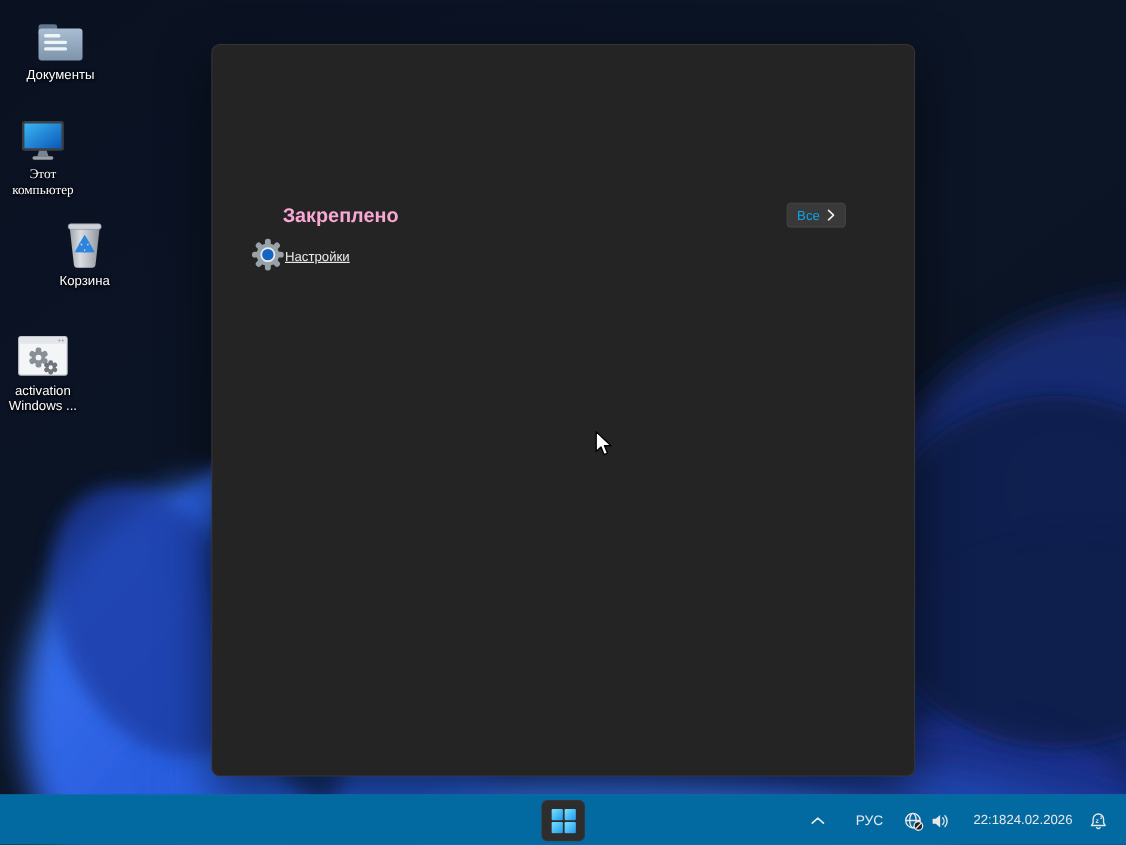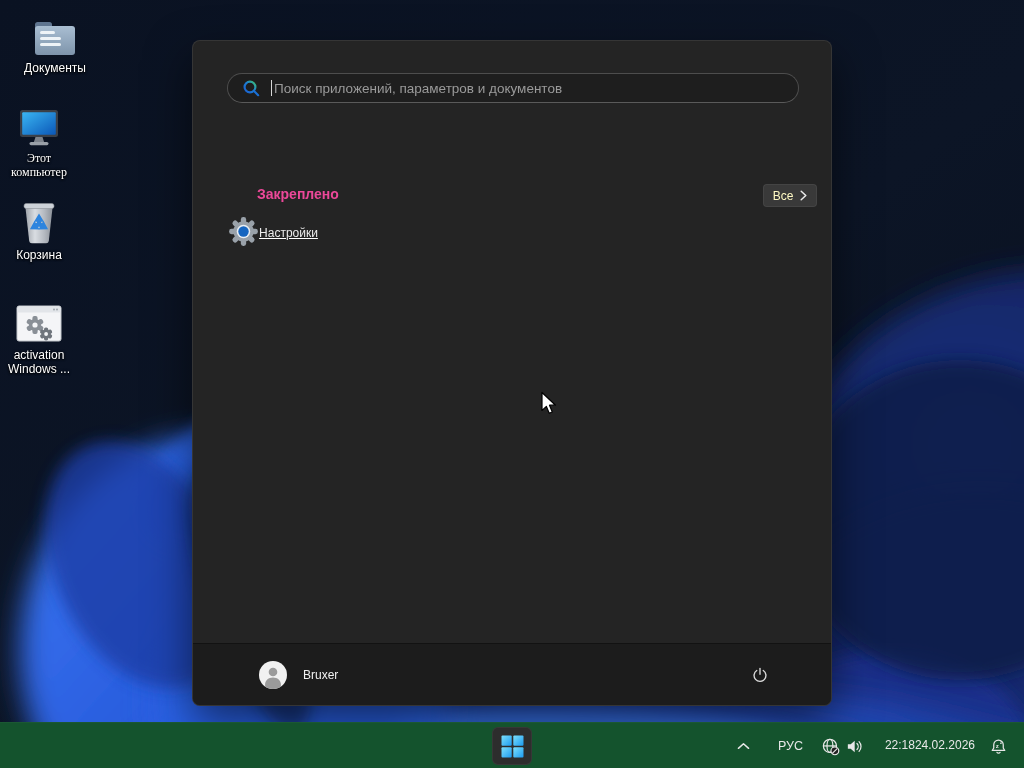--- a/index.html
+++ b/index.html
@@ -26,47 +26,47 @@
     background:#242424; border:1px solid rgba(255,255,255,.08); border-radius:8px;
     box-shadow:0 18px 45px rgba(0,0,0,.55); z-index:3; overflow:hidden;
   }
   .search-box {
     position:absolute; left:34px; top:32px; width:572px; height:30px;
     background:#1e1e1e; border:1px solid #4d4d4d; border-bottom-color:#5a5a5a;
     border-radius:16px; display:flex; align-items:center; padding:0 14px; cursor:text;
   }
   .search-box .caret { width:1px; height:16px; background:#d8d8d8; margin:0 2px 0 10px; }
   .search-box .ph { font-size:13.5px; color:#9a9a9a; white-space:nowrap; }
-  .pinned-header { position:absolute; left:64px; top:145px; font-size:14px; font-weight:700; color:#ec4899; }
+  .pinned-header { position:absolute; left:64px; top:145px; font-size:18px; font-weight:700; color:#f9a8d4; }
   .all-btn {
     position:absolute; left:522px; top:143px; width:54px; height:23px;
     background:#393939; border:1px solid rgba(255,255,255,.06); border-radius:4px;
     display:flex; align-items:center; justify-content:center; gap:7px;
-    font-size:12px; color:#fef9c3; cursor:pointer;margin-left:48px;
+    font-size:12px; color:#0ea5e9; cursor:pointer;
   }
   .pinned-grid { position:absolute; left:34px; top:144px; width:572px; }
   .pin-tile {
     position:absolute; left:0; top:0; width:92px; height:86px;
     display:flex; flex-direction:row; align-items:center; justify-content:center;
     border-radius:4px; cursor:pointer;text-decoration:underline;
   }
   .pin-tile .ic { height:34px; display:flex; align-items:center; justify-content:center; margin-top:6px; }
   .pin-tile .lbl { margin-top:9px; font-size:12px; color:#ebebeb; text-align:center; }
   .menu-footer {
     position:absolute; left:0; bottom:0; width:100%; height:62px;
     background:#1c1c1c; border-top:1px solid rgba(0,0,0,.35);
     display:flex; align-items:center;
   }
   .user-chip { display:flex; align-items:center; gap:16px; margin-left:66px; padding:6px 10px 6px 0; border-radius:4px; cursor:pointer; }
   .user-chip .name { font-size:12px; color:#f0f0f0; }
   .power-btn { position:absolute; right:54px; top:14px; width:34px; height:34px; display:flex; align-items:center; justify-content:center; border-radius:4px; cursor:pointer; }
   
   .taskbar {
     position:absolute; left:0; bottom:0; width:1024px; height:46px;
-    background:#14532d; border-top:1px solid rgba(255,255,255,.03); z-index:4;
+    background:#0369a1; border-top:1px solid rgba(255,255,255,.03); z-index:4;
   }
   .start-btn {
     position:absolute; left:492px; top:4px; width:40px; height:38px;
     background:#2d2d2d; border:1px solid rgba(255,255,255,.05); border-radius:6px;
     display:flex; align-items:center; justify-content:center; cursor:pointer;
   }
   .tray { position:absolute; right:14px; top:0; height:46px; display:flex; align-items:center; }
   .tray .item { display:flex; align-items:center; justify-content:center; color:#e8e8e8; cursor:pointer; border-radius:4px; }
   .tray .lang { font-size:12.5px; padding:4px 6px; margin:0 8px 0 16px; }
   .tray .net-vol { gap:5px; padding:4px 4px; }
@@ -160,21 +160,21 @@
           </defs>
         <rect x="1" y="2" width="38" height="27" rx="2.5" fill="#3b4048"></rect>
         <rect x="3.2" y="4.2" width="33.6" height="22.6" rx="1" fill="url(#scr)"></rect>
         <path d="M16.5 29 h7 l1.6 5 h-10.2 z" fill="#7d838c"></path>
         <rect x="10.5" y="34" width="19" height="3.2" rx="1.6" fill="#9aa0a8"></rect>
       </svg>
     </div>
     <div class="lbl">Этот компьютер</div>
   </div>
 
-  <div class="desk-icon" style="top:199px;">
+  <div class="desk-icon" style="top:199px;margin-left:38px;">
     <div class="ic">
       <svg width="36" height="46" viewBox="0 0 36 46">
         <defs>
           <linearGradient id="bing" x1="0" y1="0" x2="1" y2="0">
             <stop offset="0" stop-color="#9fa4ab"></stop>
               <stop offset=".35" stop-color="#d9dde2"></stop>
             <stop offset=".7" stop-color="#b4b9c0"></stop>
               <stop offset="1" stop-color="#8d929a"></stop>
           </linearGradient>
           <path id="arr" d="M0 -10.5 l5 8.2 h-2.9 v3.6 h-4.2 v-3.6 h-2.9 z"></path>
@@ -213,37 +213,20 @@
         </g>
         <circle cx="30.1" cy="31" r="1.9" fill="#f4f5f7"></circle>
       </svg>
     </div>
     <div class="lbl">activation Windows ...</div>
   </div>
 </div>
 
 <div class="start-menu">
 
-  <div class="search-box">
-    <span style="display:flex;">
-      <svg width="19" height="19" viewBox="0 0 20 20">
-        <defs>
-            <linearGradient id="sg" x1="1" y1="0" x2="0" y2="1">
-          <stop offset="0" stop-color="#3ec46d"></stop>
-              <stop offset=".45" stop-color="#1d7fd4"></stop>
-              <stop offset="1" stop-color="#1a5fd0"></stop>
-            </linearGradient>
-          </defs>
-        <circle cx="8.4" cy="8.4" r="5.7" stroke="url(#sg)" stroke-width="2.3" fill="none"></circle>
-        <line x1="12.9" y1="12.9" x2="17" y2="17" stroke="#1a6fd4" stroke-width="2.3" stroke-linecap="round"></line>
-      </svg>
-    </span>
-    <span class="caret"></span>
-    <span class="ph">Поиск приложений, параметров и документов</span>
-  </div>
 
   <div class="pinned-header">Закреплено</div>
 
   <div class="all-btn">
     <span>Все</span>
     <span style="display:flex;">
       <svg width="7" height="11" viewBox="0 0 7 11">
           <path d="M1.2 1.2 L5.8 5.5 L1.2 9.8" stroke="#ececec" stroke-width="1.5" fill="none" stroke-linecap="round" stroke-linejoin="round"></path>
         </svg>
     </span>
@@ -261,45 +244,20 @@
             <circle cx="14" cy="14" r="9.2"></circle>
           </g>
           <circle cx="14" cy="14" r="6.1" fill="#e9eef3"></circle>
           <circle cx="14" cy="14" r="4.7" fill="#1565c0"></circle>
         </svg>
       </div>
       <div class="lbl">Настройки</div>
     </div>
   </div>
 
-  <div class="menu-footer">
-    <div class="user-chip">
-      <span style="display:flex;">
-        <svg width="28" height="28" viewBox="0 0 28 28">
-          <clipPath id="avc">
-              <circle cx="14" cy="14" r="14"></circle>
-            </clipPath>
-          <circle cx="14" cy="14" r="14" fill="#f1f1f1"></circle>
-          <g clip-path="url(#avc)" fill="#9b9b9b">
-            <circle cx="14" cy="11" r="4.3"></circle>
-            <path d="M14 16.6 c-4.6 0 -7.3 2.8 -7.9 6.2 l0 6 h15.8 l0 -6 c-.6 -3.4 -3.3 -6.2 -7.9 -6.2 z"></path>
-          </g>
-        </svg>
-      </span>
-      <span class="name">Bruxer</span>
-    </div>
-    <div class="power-btn">
-      <span style="display:flex;">
-        <svg width="18" height="18" viewBox="0 0 20 20" fill="none" stroke="#dcdcdc" stroke-width="1.5" stroke-linecap="round">
-          <path d="M10 2.8 v6.4"></path>
-          <path d="M6.4 5 a6.6 6.6 0 1 0 7.2 0"></path>
-        </svg>
-      </span>
-    </div>
-  </div>
 </div>
 
 <div class="taskbar">
 
   <div class="start-btn">
     <span style="display:flex;">
       <svg width="23" height="23" viewBox="0 0 23 23">
         <defs>
             <linearGradient id="wg" x1="0" y1="0" x2="1" y2="1">
           <stop offset="0" stop-color="#7ce0fc"></stop>

